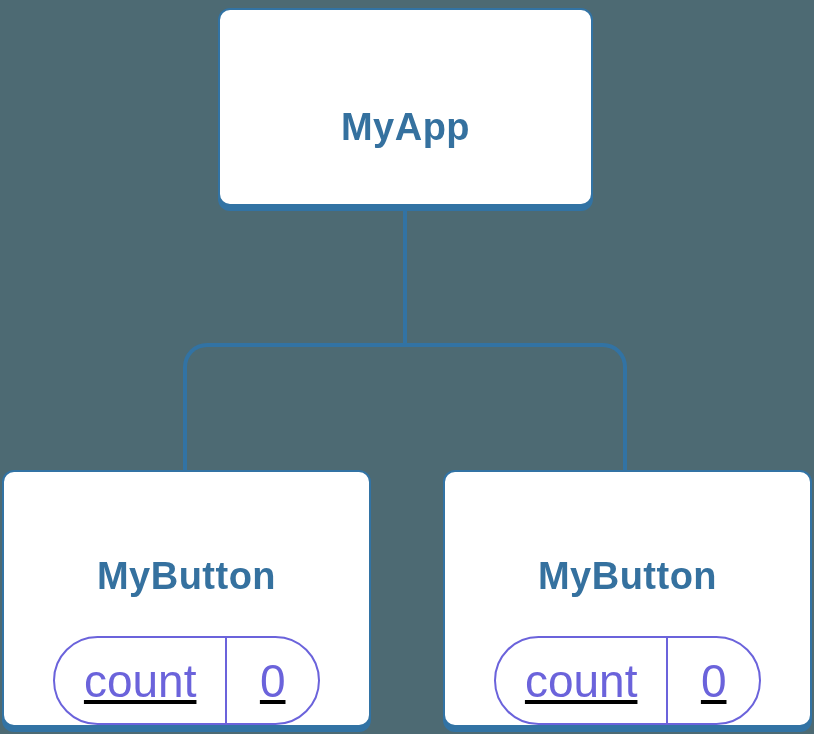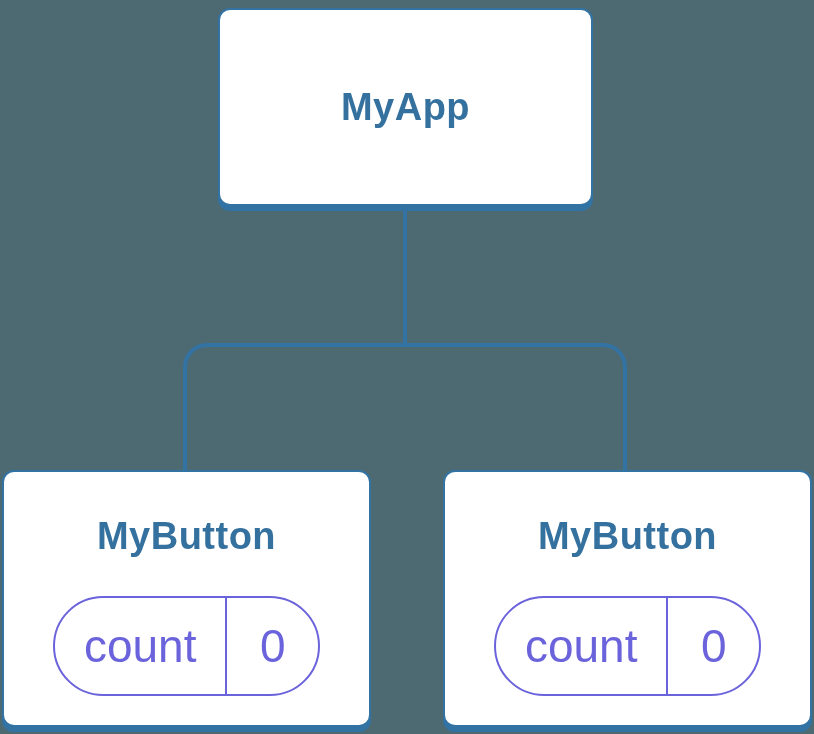--- a/index.html
+++ b/index.html
@@ -61,31 +61,33 @@
   .card-child-left  { left: 2px;   top: 470px; width: 369px; height: 257px; }
   .card-child-right { left: 443px; top: 470px; width: 369px; height: 257px; }
   .card-child-left, .card-child-right { padding-top: 40px; text-align: right; }
 
   .card-title {
     font-size: 38px;
     line-height: 48px;
     font-weight: 600;
     color: var(--title-blue);
     letter-spacing: 0.5px;
+    margin-top: 40px;
   }
   
   .pill {
     margin-top: 36px;
     width: 267px;
     height: 100px;
     border: 2px solid var(--state-purple);
     border-radius: 50px;
     display: flex;
     overflow: hidden;
     background: var(--card-bg);
+    text-decoration: underline;
   }
   .pill-key {
     flex: 1.88;
     display: flex;
     align-items: center;
     justify-content: center;
     border-right: 2px solid var(--state-purple);
     color: var(--state-purple);
     font-size: 46px;
     font-weight: 400;

